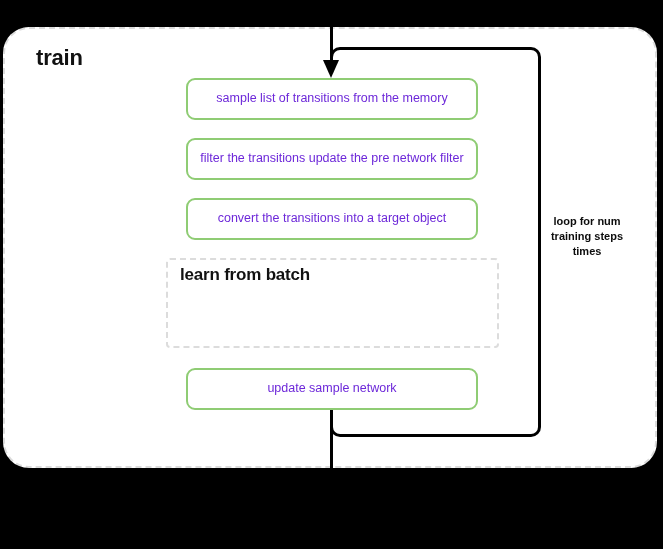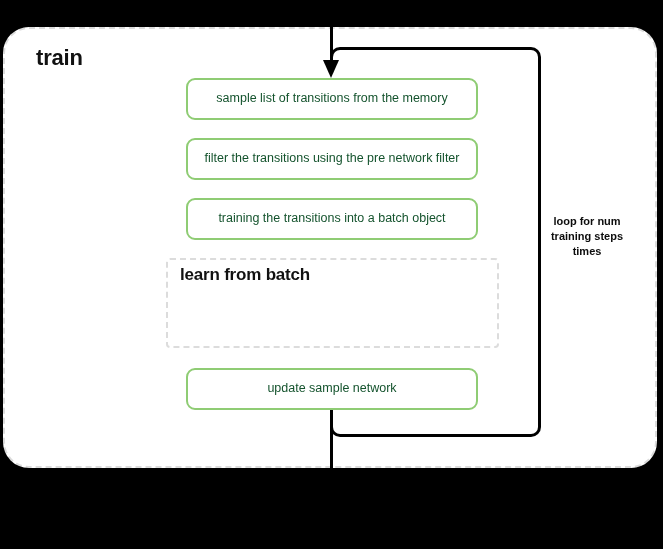--- a/index.html
+++ b/index.html
@@ -50,21 +50,21 @@
     box-sizing: border-box;
     background: #ffffff;
     border: 2.5px solid #8fcc74;
     border-radius: 9px;
     display: flex;
     align-items: center;
     justify-content: center;
   }
   .step-box .step-label {
     font-size: 12.5px;
-    color: #14532d;
+    color: #6d28d9;
     line-height: 1.1;
     text-align: left;
     white-space: nowrap;
   }
 
   .step-1 { top: 78px; }
   .step-2 { top: 138px; }
   .step-3 { top: 198px; }
   .step-4 { top: 368px; }
 
@@ -212,25 +212,25 @@
   <div class="line loop-bottom-h"></div>
   <div class="loop-corner loop-corner-bl"></div>
 
   <div class="loop-label">loop for num training steps times</div>
 
   <div class="step-box step-1">
     <span class="step-label">sample list of transitions from the memory</span>
   </div>
 
   <div class="step-box step-2">
-    <span class="step-label">filter the transitions using the pre network filter</span>
+    <span class="step-label">filter the transitions update the pre network filter</span>
   </div>
 
   <div class="step-box step-3">
-    <span class="step-label">training the transitions into a batch object</span>
+    <span class="step-label">convert the transitions into a target object</span>
   </div>
 
   <div class="sub-container"></div>
   <div class="sub-container-title">learn from batch</div>
 
   <div class="step-box step-4">
     <span class="step-label">update sample network</span>
   </div>
 
   <div class="line line-out"></div>

